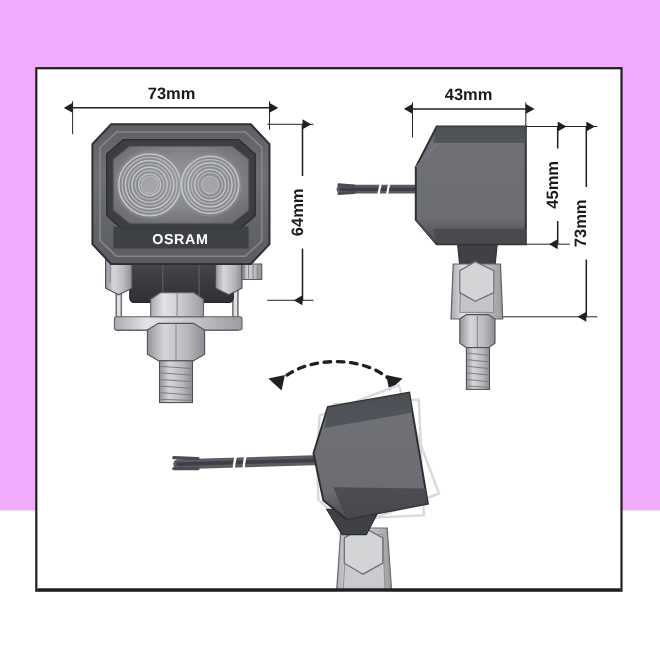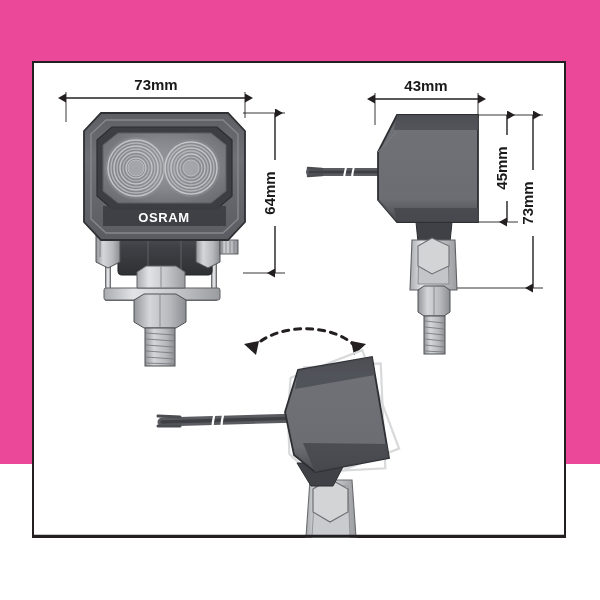--- a/index.html
+++ b/index.html
@@ -10,21 +10,21 @@
   body {
     width: 600px;
     height: 600px;
     font-family: "Liberation Sans", sans-serif;
     overflow: hidden;
   }
   #stage {
     position: relative;
     width: 600px;
     height: 464px;
-    background: #ec4899;
+    background: #f0abfc;
   }
   svg.drawing {
     display: block;
     width: 600px;
     height: 600px;
   }
   .dim-text {
     font-family: "Liberation Sans", sans-serif;
     font-size: 15px;
     font-weight: 700;

